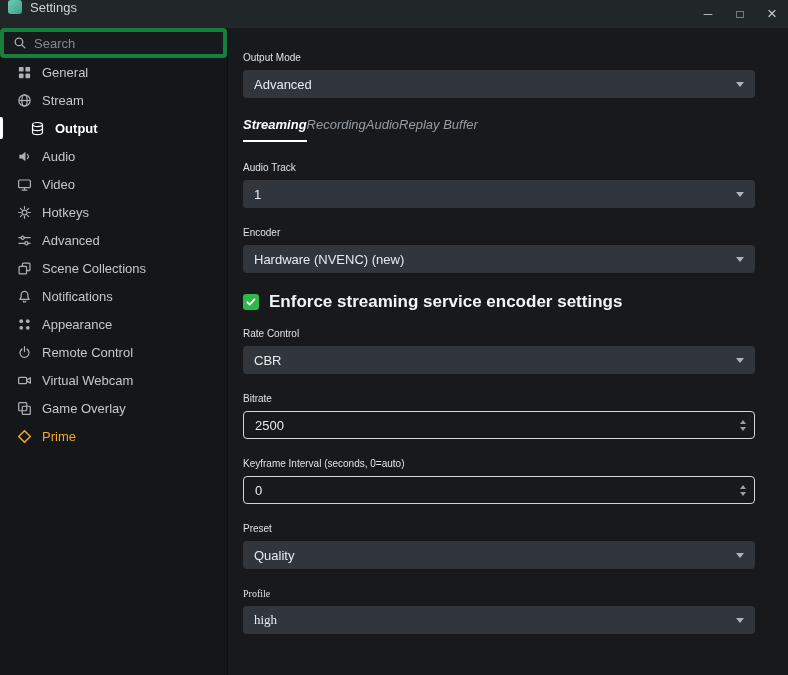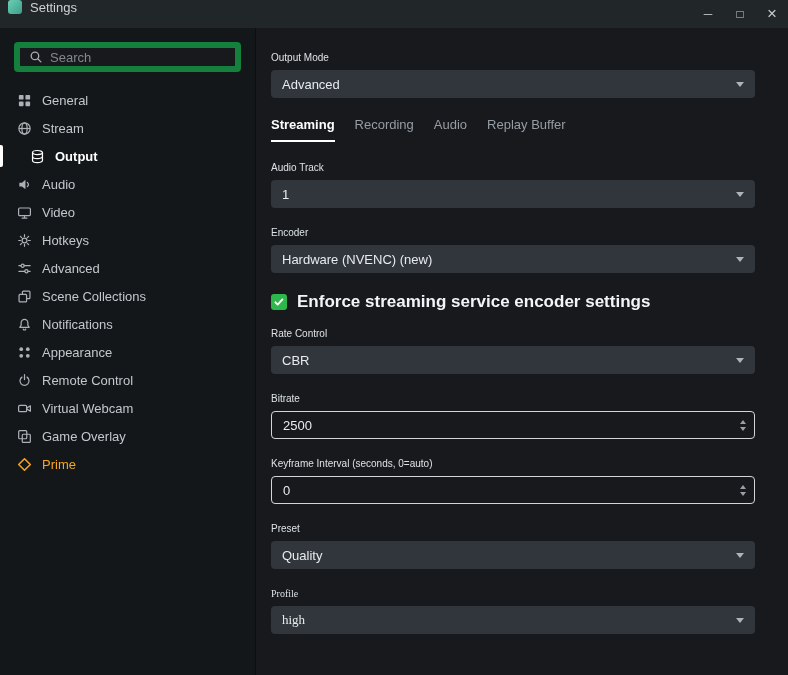--- a/index.html
+++ b/index.html
@@ -45,22 +45,22 @@
   }
   .content {
     flex:1;
     background:var(--content-bg,#17191d);
     padding:24px 33px 12px 15px;
     overflow:hidden;
   }
 
   
   .search-box {
-    margin:14px; height:30px;
-    border:6px solid #15803d; border-radius:4px;
+    height:30px;
+    border:4px solid #15803d; border-radius:4px;
     display:flex; align-items:center; gap:7px;
     padding:0 9px; background:#17191d; cursor:text;
   }
   .search-box .icon { color:#a7adb2; display:flex; }
   .search-input {
     flex:1; min-width:0; background:transparent; border:none; outline:none;
     color:#dfe3e6; font-size:13px; font-family:inherit;
   }
   .search-input::placeholder { color:#83898f; }
 
@@ -89,21 +89,21 @@
     display:flex; align-items:center; justify-content:space-between;
     padding:0 11px; font-size:13px; color:#e8ebee; cursor:pointer;
   }
   .caret {
     width:0; height:0;
     border-left:4.5px solid transparent; border-right:4.5px solid transparent;
     border-top:5px solid #aeb4ba;
   }
 
   
-  .tabs { display:flex; gap:20px; margin:2px 0 20px; }
+  .tabs { display:flex; margin:2px 0 20px;font-style:italic; }
   .tab { font-size:13px; color:#969da4; padding-bottom:8px; cursor:pointer; }
   .tab.active { color:#fff; font-weight:700; border-bottom:2px solid #fff; }
 
   
   .checkbox-row { display:flex; align-items:center; gap:10px; margin:2px 0 16px; cursor:pointer; }
   .checkbox {
     width:16px; height:16px; border-radius:3px;
     background:var(--checkbox-green,#2eb84b);
     display:flex; align-items:center; justify-content:center; flex:0 0 16px;
   }

